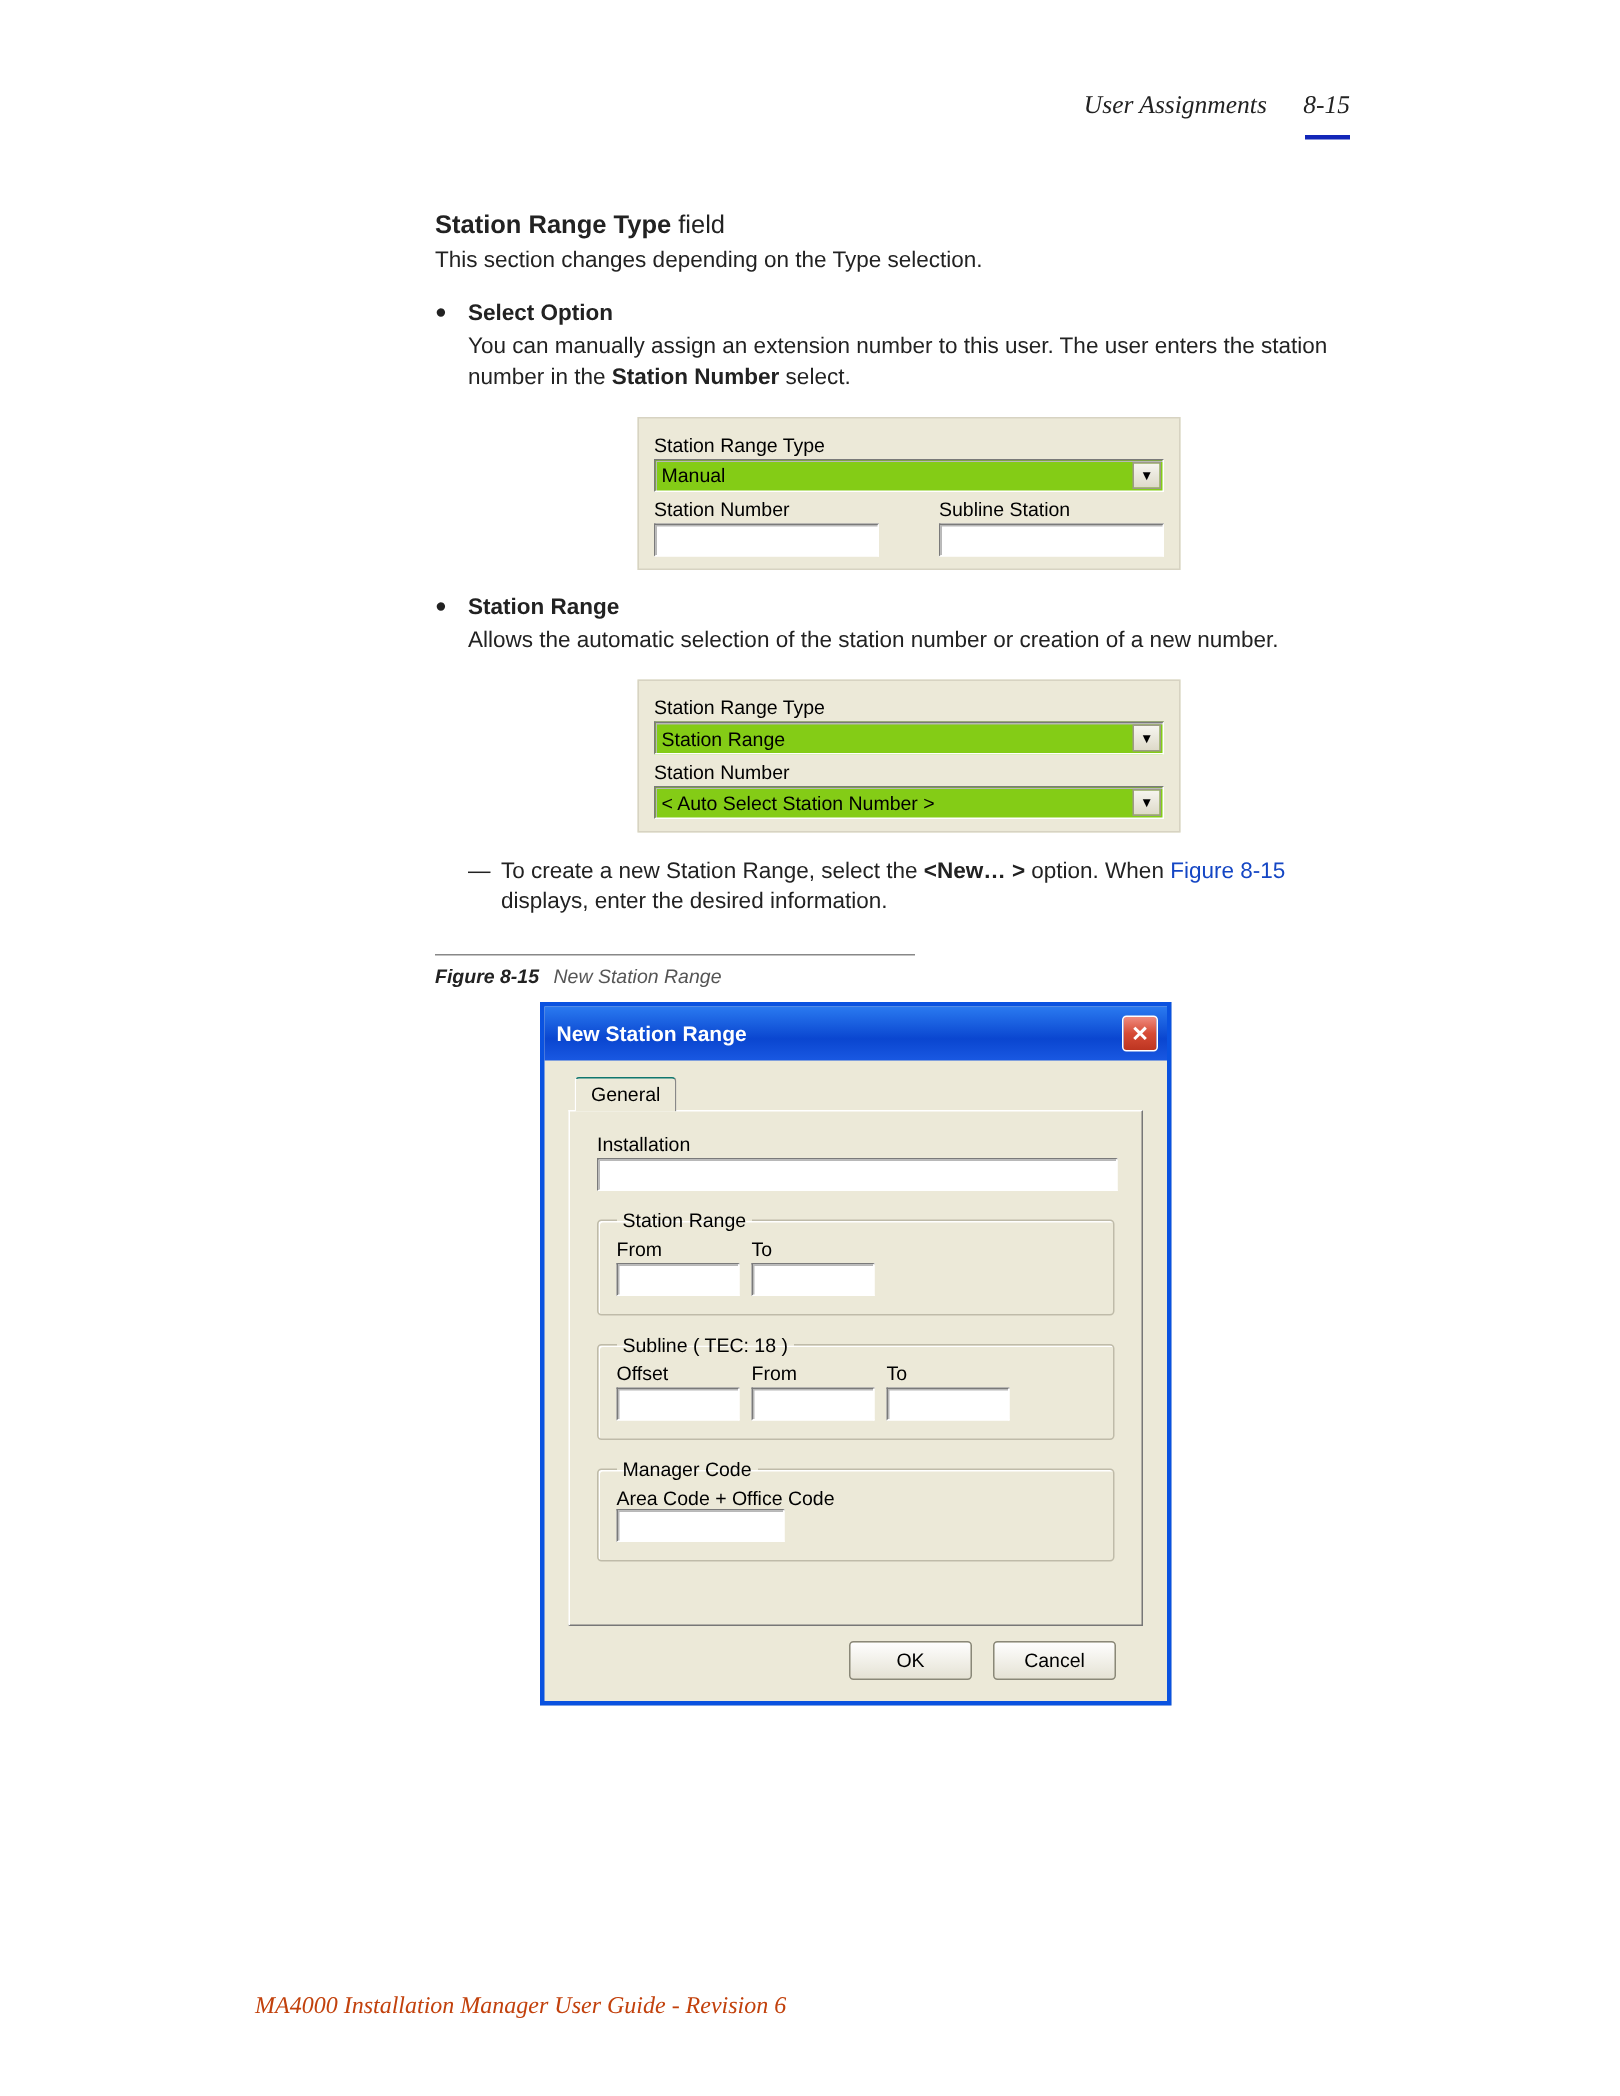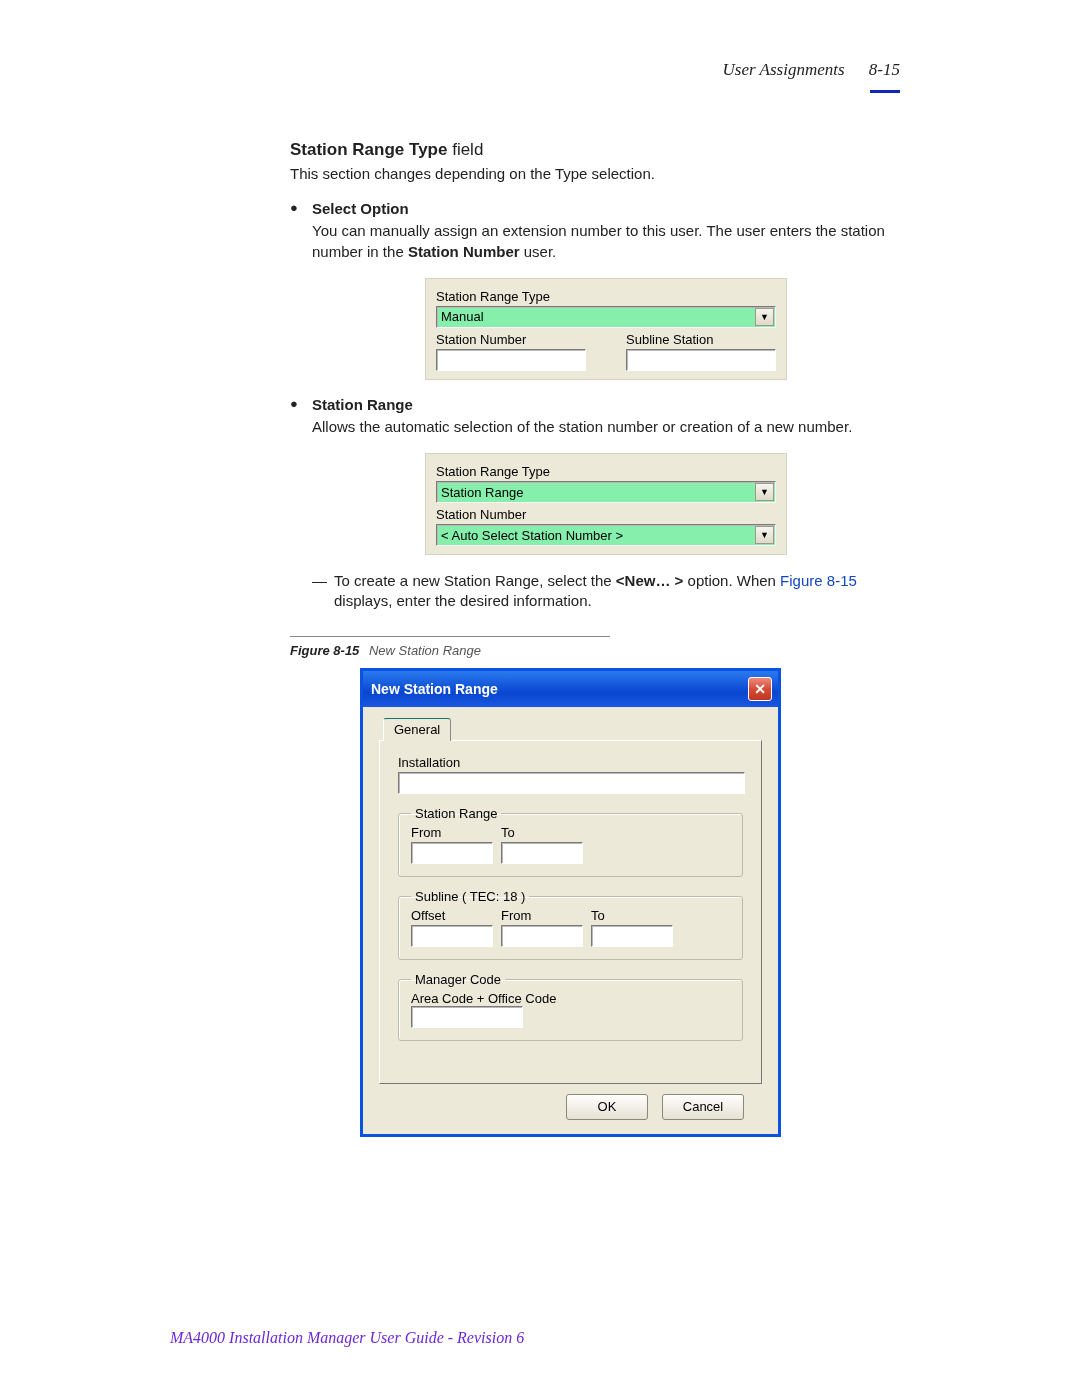--- a/index.html
+++ b/index.html
@@ -67,21 +67,21 @@
     background:#fff;
     border-top:1px solid #7a7a7a;
     border-left:1px solid #7a7a7a;
     border-right:1px solid #fff;
     border-bottom:1px solid #fff;
     height:20px;
     box-shadow:inset 1px 1px 0 #b8b8b8;
   }
   .w-select{
     display:flex;align-items:center;
-    background:#86efac;
+    background:#84cc16;
     border-top:1px solid #7a7a7a;
     border-left:1px solid #7a7a7a;
     border-right:1px solid #fff;
     border-bottom:1px solid #fff;
     height:20px;
     box-shadow:inset 1px 1px 0 #b8b8b8;
     position:relative;
     padding-left:4px;
   }
   .w-select .dd-btn{
@@ -176,21 +176,21 @@
     display:flex;align-items:center;justify-content:center;
   }
 
   .footer{
     position:absolute;
     bottom:50px;
     left:170px;
     font-style:italic;
     font-family:"Times New Roman", serif;
     font-size:16px;
-    color:#6d28d9;
+    color:#c2410c;
   }
 </style>
 </head>
 <body>
 
 <div class="page">
 
   <div class="running-header">
     <span class="title">User Assignments</span>
     <span>8-15</span>
@@ -201,21 +201,21 @@
     <div class="h3">
       <span class="bold">Station Range Type</span><span class="normal"> field</span>
     </div>
     <div class="para">This section changes depending on the Type selection.</div>
 
     <ul class="bullet">
 
       <li>
         <div class="bold">Select Option</div>
         <div class="para">
-          <span>You can manually assign an extension number to this user. The user enters the station number in the </span><span class="bold">Station Number</span><span> user.</span>
+          <span>You can manually assign an extension number to this user. The user enters the station number in the </span><span class="bold">Station Number</span><span> select.</span>
         </div>
 
         <div class="formblock">
           <div class="label">Station Range Type</div>
           <div class="w-select">
             <span>Manual</span>
             <span class="dd-btn">▼</span>
           </div>
           <div class="w-row">
             <div class="col">

